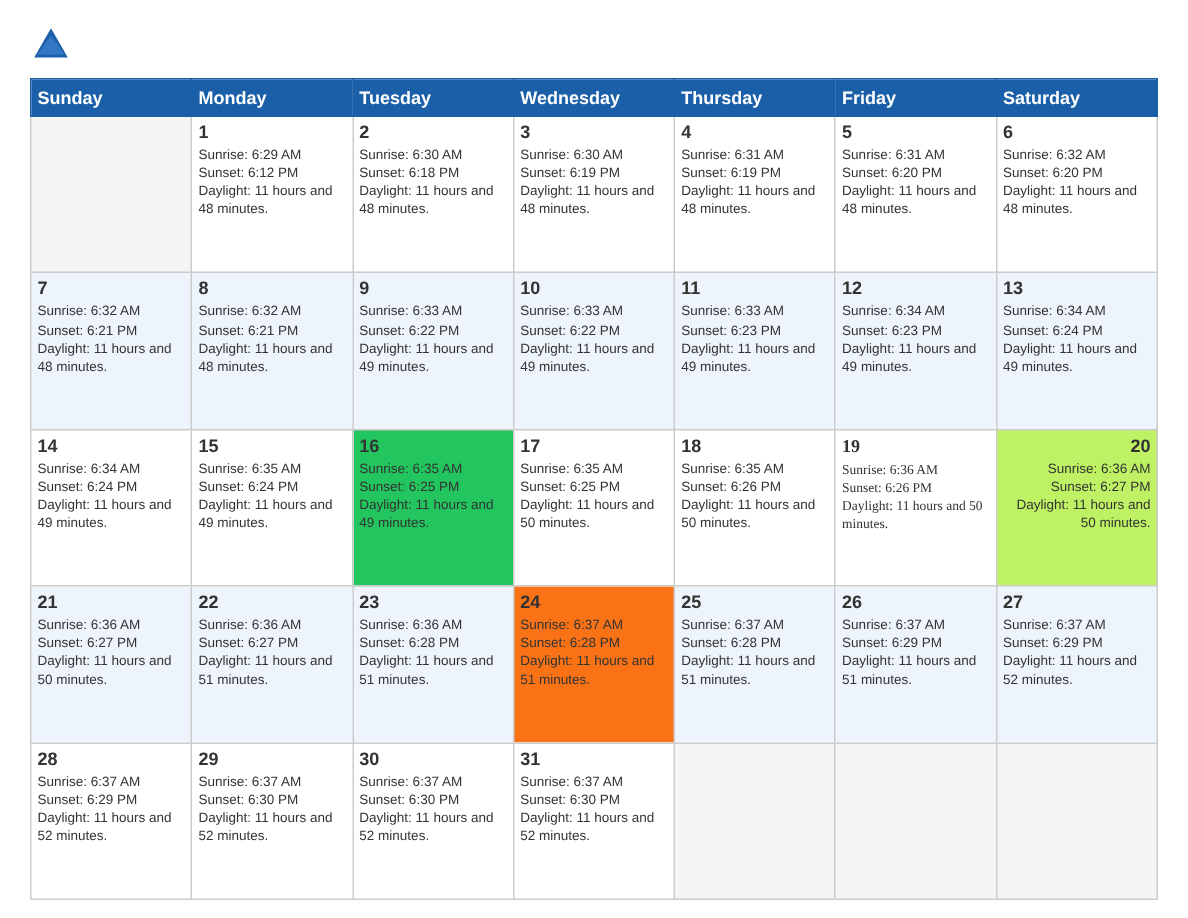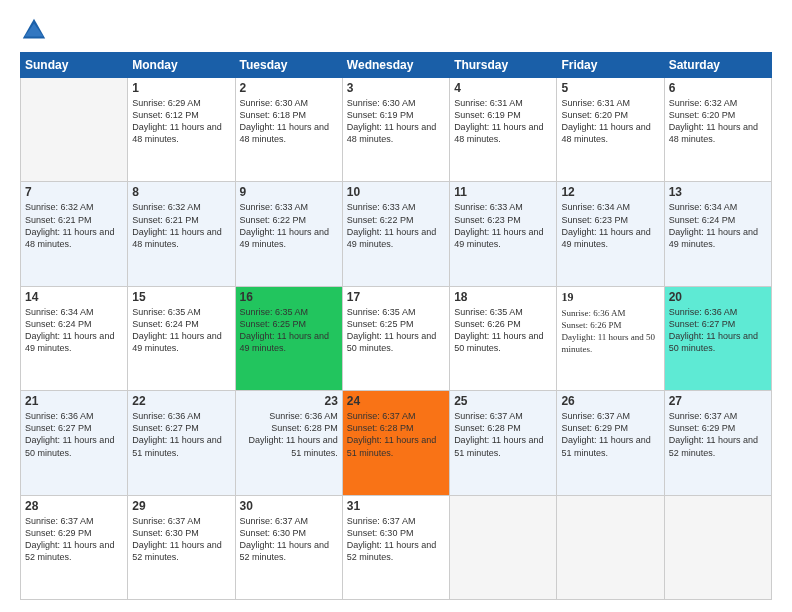--- a/index.html
+++ b/index.html
@@ -247,41 +247,41 @@
             <div class="day-info" style="white-space: pre-line;">Sunrise: 6:35 AM
 Sunset: 6:26 PM
 Daylight: 11 hours and 50 minutes.</div>
           </td>
           <td style="background: rgb(255, 255, 255); font-family: Liberation Serif, serif;">
             <span class="day-num">19</span>
             <div class="day-info" style="white-space: pre-line;">Sunrise: 6:36 AM
 Sunset: 6:26 PM
 Daylight: 11 hours and 50 minutes.</div>
           </td>
-          <td style="background: #5eead4;">
+          <td style="background: #bef264; text-align: right;">
             <span class="day-num">20</span>
             <div class="day-info" style="white-space: pre-line;">Sunrise: 6:36 AM
 Sunset: 6:27 PM
 Daylight: 11 hours and 50 minutes.</div>
           </td>
         </tr>
         <tr>
           <td style="background: rgb(238, 244, 251);">
             <span class="day-num">21</span>
             <div class="day-info" style="white-space: pre-line;">Sunrise: 6:36 AM
 Sunset: 6:27 PM
 Daylight: 11 hours and 50 minutes.</div>
           </td>
           <td style="background: rgb(238, 244, 251);">
             <span class="day-num">22</span>
             <div class="day-info" style="white-space: pre-line;">Sunrise: 6:36 AM
 Sunset: 6:27 PM
 Daylight: 11 hours and 51 minutes.</div>
           </td>
-          <td style="background: rgb(238, 244, 251); text-align: right;">
+          <td style="background: rgb(238, 244, 251);">
             <span class="day-num">23</span>
             <div class="day-info" style="white-space: pre-line;">Sunrise: 6:36 AM
 Sunset: 6:28 PM
 Daylight: 11 hours and 51 minutes.</div>
           </td>
           <td style="background: #f97316;">
             <span class="day-num">24</span>
             <div class="day-info" style="white-space: pre-line;">Sunrise: 6:37 AM
 Sunset: 6:28 PM
 Daylight: 11 hours and 51 minutes.</div>

